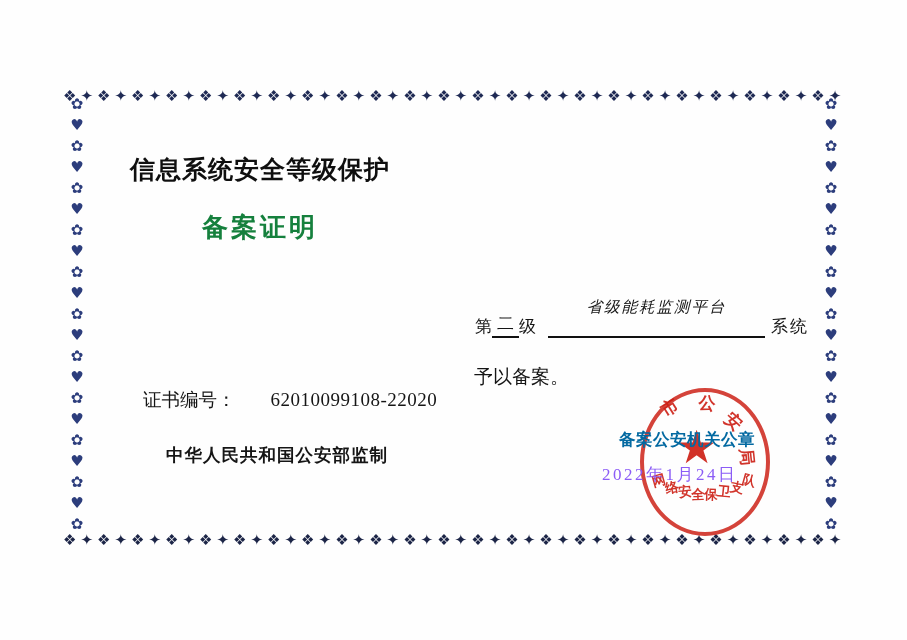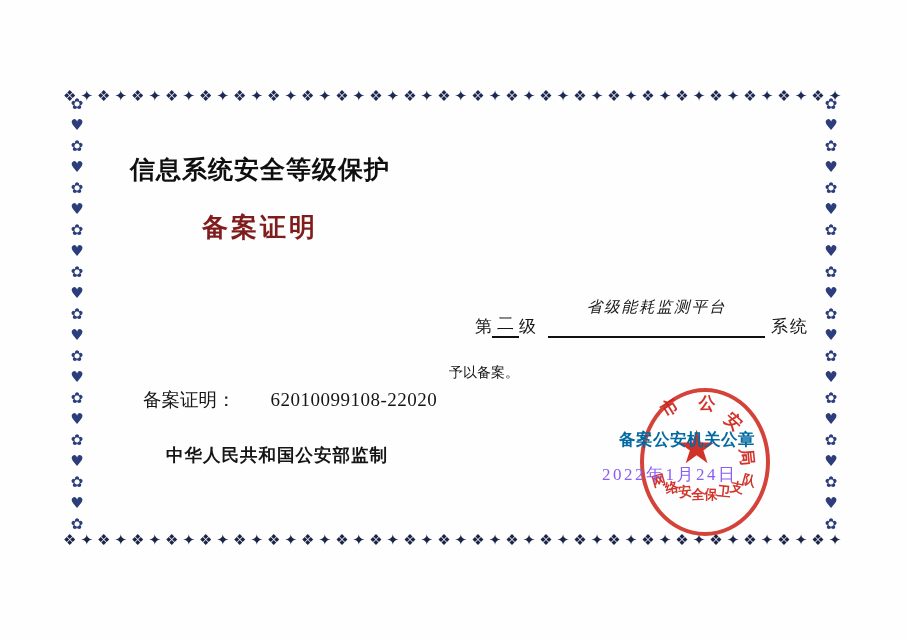--- a/index.html
+++ b/index.html
@@ -13,38 +13,38 @@
   .band-bottom{left:63px;top:528px;width:781px;height:24px;line-height:24px;color:#1c2547;}
   .band-v{font-family:"DejaVu Sans", sans-serif;font-size:15px;color:#2c3d7c;
           writing-mode:vertical-rl;text-orientation:upright;letter-spacing:3px;line-height:24px;}
   .band-left{left:65px;top:95px;width:24px;height:436px;}
   .band-right{left:817px;top:95px;width:26px;height:436px;}
   
   .title-box{position:absolute;left:95px;top:153px;width:330px;text-align:center;}
   .title-line1{font-family:"Liberation Sans", sans-serif;font-weight:bold;font-size:25px;
                letter-spacing:1px;color:#0f0f0f;}
   .title-line2{font-family:"Liberation Sans", sans-serif;font-weight:bold;font-size:26px;
-               letter-spacing:3px;margin-top:24px;color:#7f1d1d;}
+               letter-spacing:3px;margin-top:24px;color:#15803d;}
   
   .body-para{position:absolute;left:437px;top:165px;width:374px;font-size:17px;line-height:33px;}
   .indent{text-indent:42px;}
   .fillin{font-family:"DejaVu Serif", serif;font-style:italic;}
   .u{border-bottom:1.5px solid #111;}
   .unit{font-size:15px;letter-spacing:1px;padding:0 2px 1px 4px;}
   .wide{letter-spacing:7px;}
   
   .level-line{position:absolute;left:437px;top:297px;width:372px;display:flex;
               align-items:flex-end;font-size:17px;}
   .lvl-prefix{margin-left:38px;}
   .lvl-value{width:27px;text-align:center;border-bottom:2px solid #111;padding-bottom:1px;}
   .sysline{flex:1;margin:0 6px 0 12px;border-bottom:2px solid #111;text-align:center;
            padding-bottom:18px;}
   .sysname{font-size:15.5px;letter-spacing:2px;font-style:italic;}
   .lvl-suffix{letter-spacing:2px;}
-  .filing{position:absolute;left:449px;top:364px;font-size:14px;}
+  .filing{position:absolute;left:474px;top:364px;font-size:19px;}
   
   .certno{position:absolute;left:143px;top:387px;}
   .cn-label{font-size:18.5px;}
   .cn-value{font-family:Liberation Serif, serif;font-size:19px;letter-spacing:0.5px;margin-left:35px;}
   .issuer{position:absolute;left:166px;top:443px;font-size:17.5px;font-weight:600;
           letter-spacing:1px;}
   
   .stamp-circle{position:absolute;left:640px;top:388px;width:122px;height:140px;
                 border:4px solid rgba(204,34,24,0.85);border-radius:50%;z-index:1;}
   .stamp-star{position:absolute;left:676px;top:424px;font-size:46px;line-height:46px;
@@ -80,21 +80,21 @@
     <span>级</span>
     <span class="sysline">
       <span class="sysname">省级能耗监测平台</span>
     </span>
     <span class="lvl-suffix">系统</span>
   </div>
 
   <div class="filing">予以备案。</div>
 
   <div class="certno">
-    <span class="cn-label">备案证明：</span><span class="cn-value">62010099108-22020</span>
+    <span class="cn-label">证书编号：</span><span class="cn-value">62010099108-22020</span>
   </div>
 
   <div class="issuer">中华人民共和国公安部监制</div>
 
   <div class="stamp-circle"></div>
   <div class="stamp-star">★</div>
   <div id="arcTop">
       <span class="arc-char" style="left: 661px; top: 399px; transform: rotate(-32deg);">市</span>
       <span class="arc-char" style="left: 698px; top: 395px; transform: rotate(6deg);">公</span>
       <span class="arc-char" style="left: 724px; top: 413px; transform: rotate(42deg);">安</span>

